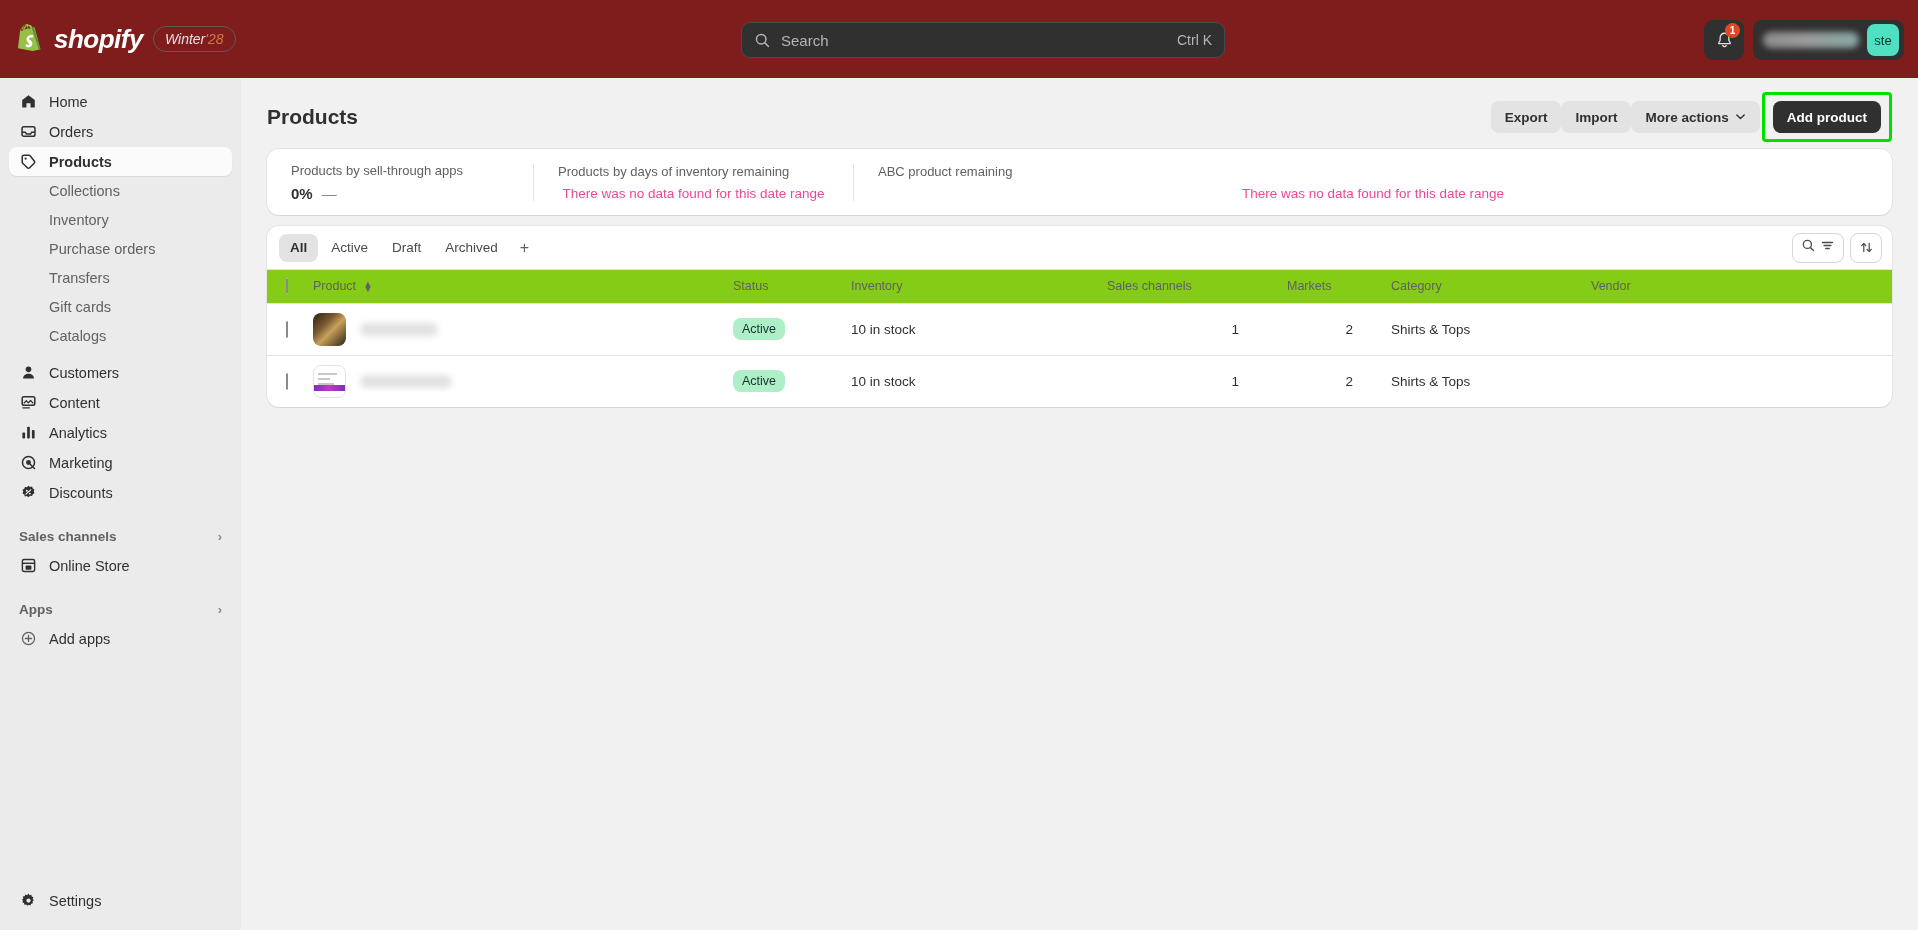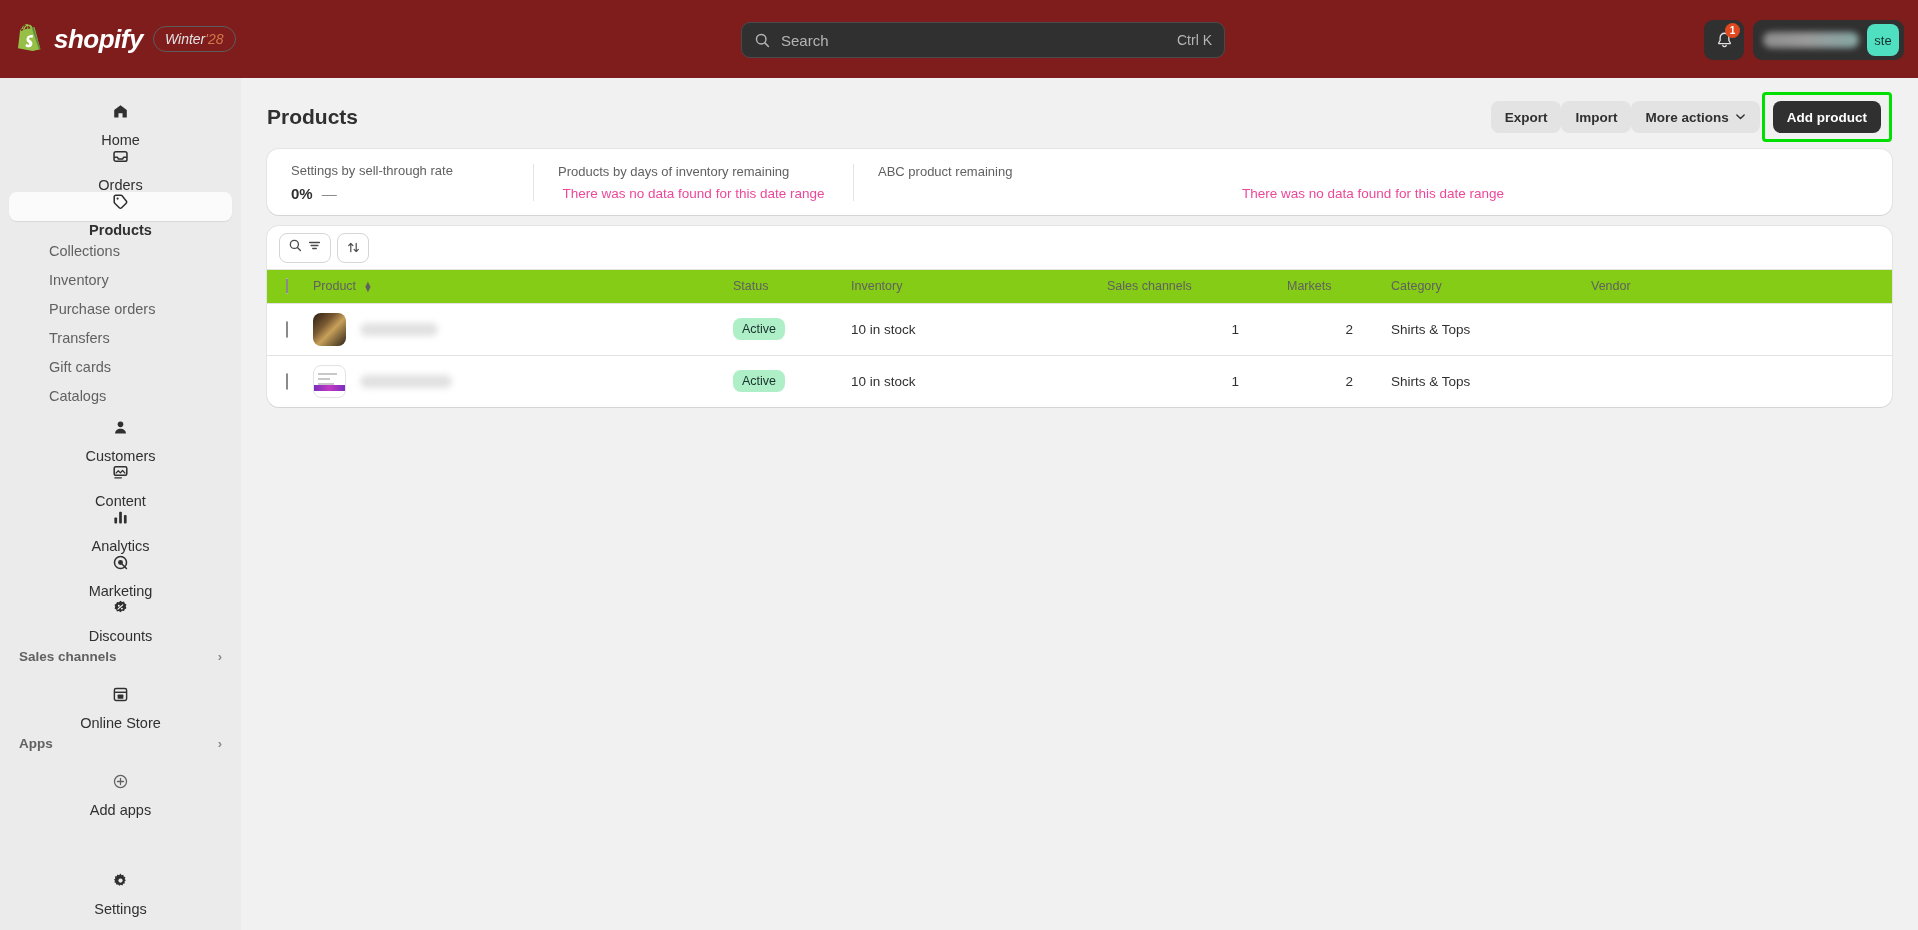--- a/index.html
+++ b/index.html
@@ -86,22 +86,22 @@
 
   
   .sidebar {
     position: absolute; left: 0; top: 78px;
     width: 241px; height: 852px;
     background: #ebebeb;
     padding-top: 8px;
   }
   .nav-item {
     display: flex; align-items: center; gap: 12px;
-    height: 29px; margin: 16px 9px; padding: 0 10px;
-    border-radius: 8px; font-size: 14.5px; color: #303030; flex-direction: column;
+    height: 29px; margin: 1px 9px; padding: 0 10px;
+    border-radius: 8px; font-size: 14.5px; color: #303030;
   }
   .nav-item.active { background: #fbfbfb; box-shadow: 0 1px 1px rgba(0,0,0,.08); font-weight: bold; }
   .nav-item .ico { width: 18px; height: 18px; flex: 0 0 18px; display:flex; align-items:center; justify-content:center;}
   .sub-item {
     height: 28px; margin: 1px 9px; padding-left: 40px;
     display: flex; align-items: center;
     font-size: 14.5px; color: #616161; border-radius: 8px;
   }
   .group-head {
     display: flex; align-items: center; justify-content: space-between;
@@ -420,39 +420,46 @@
       </button>
       <div class="highlight-box">
         <button class="btn btn-primary">Add product</button>
       </div>
     </div>
   </div>
 
   <div class="card">
     <div class="metrics">
       <div class="metric m1">
-        <div class="metric-label">Settings by sell-through rate</div>
+        <div class="metric-label">Products by sell-through apps</div>
         <div class="metric-value">
           <span>0%</span>
           <span class="metric-dash">—</span>
         </div>
       </div>
       <div class="metric m2">
         <div class="metric-label">Products by days of inventory remaining</div>
         <div class="metric-empty">There was no data found for this date range</div>
       </div>
       <div class="metric m3">
         <div class="metric-label">ABC product remaining</div>
         <div class="metric-empty">There was no data found for this date range</div>
       </div>
     </div>
   </div>
 
   <div class="card">
     <div class="tabs-row">
+      <div class="tabs">
+        <div class="tab active">All</div>
+        <div class="tab">Active</div>
+        <div class="tab">Draft</div>
+        <div class="tab">Archived</div>
+        <div class="tab-plus">+</div>
+      </div>
       <div class="table-tools">
         <div class="tool-group">
           <span>
             <svg width="15" height="15" viewBox="0 0 20 20">
                 <circle cx="8.5" cy="8.5" r="5.4" fill="none" stroke="#4a4a4a" stroke-width="1.7"></circle>
                 <line x1="12.6" y1="12.6" x2="16.6" y2="16.6" stroke="#4a4a4a" stroke-width="1.7" stroke-linecap="round"></line>
               </svg>
           </span>
           <span>
             <svg width="15" height="15" viewBox="0 0 20 20">

